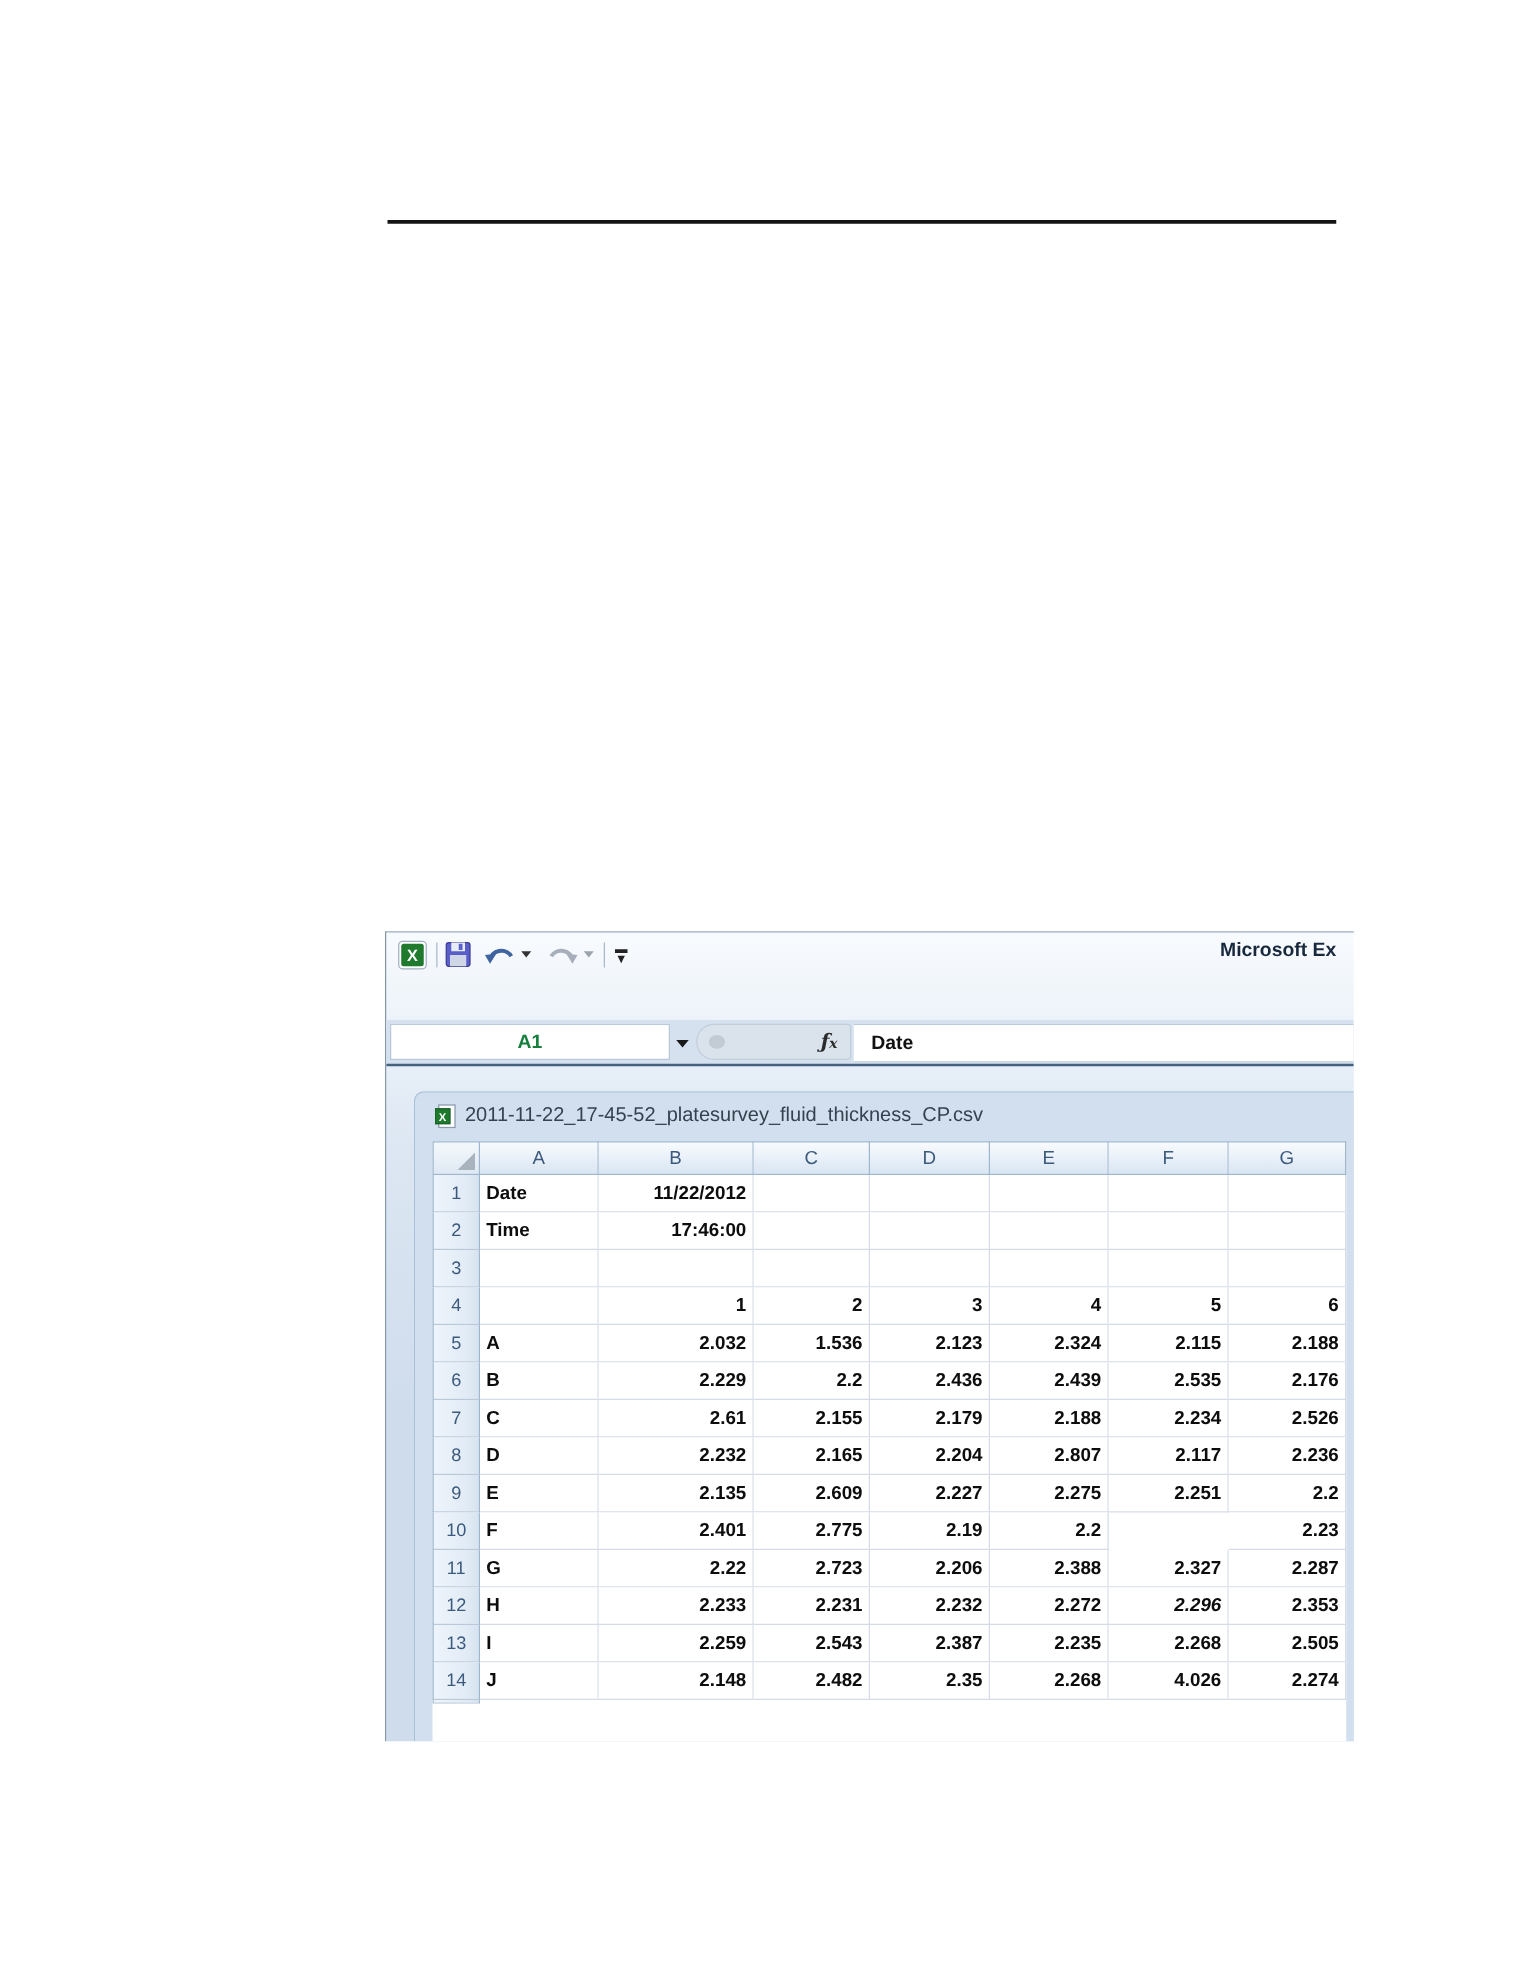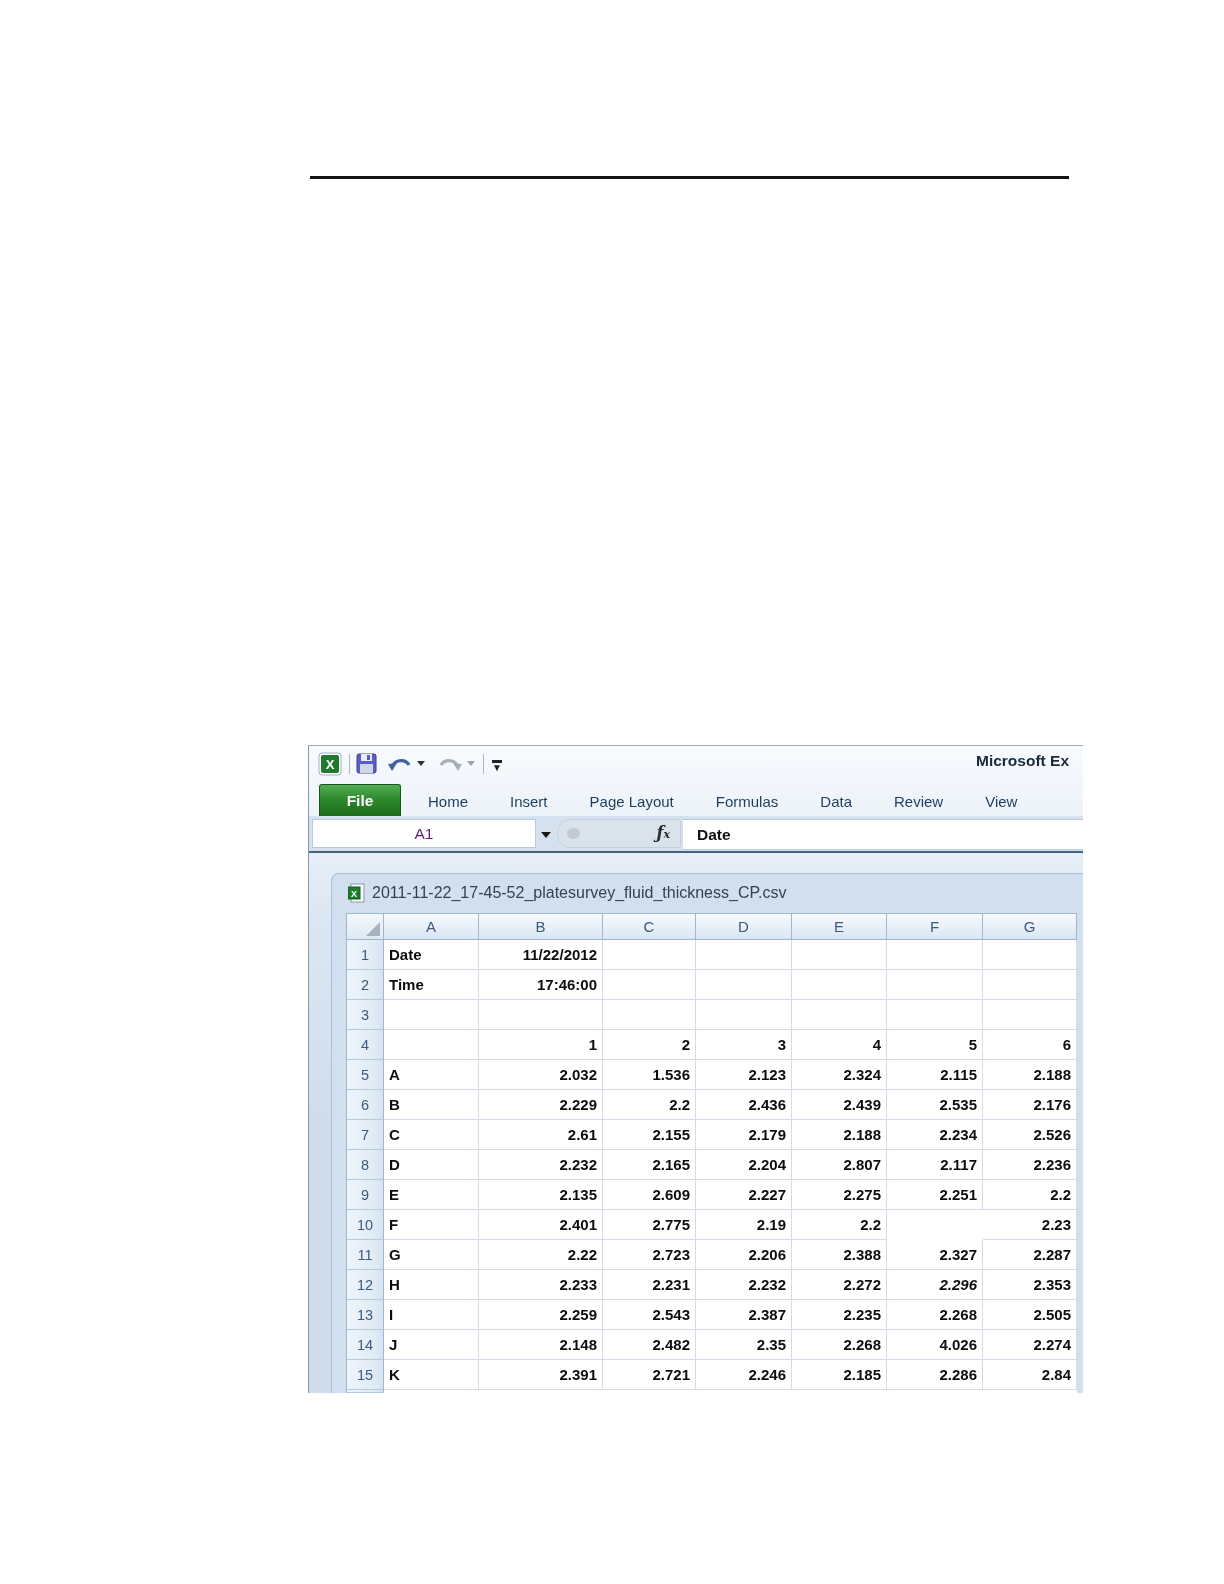--- a/index.html
+++ b/index.html
@@ -29,21 +29,21 @@
            border:1px solid #175417;border-bottom:none;color:#fff;font-size:15.5px;font-weight:700;
            display:flex;align-items:center;justify-content:center;box-sizing:border-box;}
   .rtab{height:30px;display:flex;align-items:center;padding:0 21px;font-size:15px;
         color:#1e3c5c;font-weight:500;white-space:nowrap;}
 
   
   .fbar{position:absolute;left:0;top:70px;width:100%;height:37px;background:#d6e1ef;}
   .fbar .navy{position:absolute;left:0;top:35px;width:100%;height:2px;background:#46627f;}
   .namebox{position:absolute;left:3px;top:3px;width:224px;height:29px;background:#fff;
            border:1px solid #bac9da;box-sizing:border-box;display:flex;align-items:center;
-           justify-content:center;font-size:15.5px;font-weight:400;color:#701a75;}
+           justify-content:center;font-size:15.5px;font-weight:700;color:#15803d;}
   .nb-caret{position:absolute;left:232px;top:16px;width:0;height:0;border-left:5px solid transparent;
             border-right:5px solid transparent;border-top:6px solid #1a1a1a;}
   .fxpill{position:absolute;left:248px;top:3px;width:124px;height:29px;background:#dae2ec;
           border:1px solid #c3cedb;border-radius:14px 3px 3px 14px;box-sizing:border-box;}
   .fxpill .dot{position:absolute;left:9px;top:8px;width:13px;height:11px;border-radius:50%;
                background:#c2cad4;}
   .fx{position:absolute;right:10px;top:3px;font-family:"DejaVu Serif",serif;font-style:italic;
       font-weight:700;font-size:16px;color:#2b2b2b;}
   .fx .sub{font-size:11px;}
   .ffield{position:absolute;left:374px;top:3px;right:0;height:29px;background:#fff;
@@ -109,30 +109,20 @@
       <svg class="qat-ico" style="left:128px;" width="26" height="24" viewBox="0 0 26 24">
         <path d="M21 16 a9 8 0 0 0 -17-3" stroke="#a7b0ba" stroke-width="3.2" fill="none"></path>
         <path d="M25 12 l-9 -1 5 8 z" fill="#a7b0ba"></path>
       </svg>
       <div class="caret dim" style="left:158px;top:15px;"></div>
       <div class="sep" style="left:174px;"></div>
       <div class="qat-custom" style="left:183px;">▬<br>▼</div>
       <div class="win-title">Microsoft Ex</div>
     </div>
 
-    <div class="tabs">
-      <div class="filetab">File</div>
-      <div class="rtab" style="margin-left:6px;">Home</div>
-      <div class="rtab">Insert</div>
-      <div class="rtab">Page Layout</div>
-      <div class="rtab">Formulas</div>
-      <div class="rtab">Data</div>
-      <div class="rtab">Review</div>
-      <div class="rtab">View</div>
-    </div>
 
     <div class="fbar">
       <div class="namebox">A1</div>
       <div class="nb-caret"></div>
       <div class="fxpill">
         <div class="dot"></div>
         <div class="fx"><span>ƒ</span><span class="sub">x</span></div>
       </div>
       <div class="ffield">Date</div>
       <div class="navy"></div>
@@ -297,30 +287,20 @@
             <div class="grow">
               <div class="rhdr" style="width: 38px;">14</div>
               <div class="cell l" style="width: 95px;">J</div>
               <div class="cell r" style="width: 124px;">2.148</div>
               <div class="cell r" style="width: 93px;">2.482</div>
               <div class="cell r" style="width: 96px;">2.35</div>
               <div class="cell r" style="width: 95px;">2.268</div>
               <div class="cell r" style="width: 96px;">4.026</div>
               <div class="cell r" style="width: 94px;">2.274</div>
             </div>
-            <div class="grow">
-              <div class="rhdr" style="width: 38px;">15</div>
-              <div class="cell l" style="width: 95px;">K</div>
-              <div class="cell r" style="width: 124px;">2.391</div>
-              <div class="cell r" style="width: 93px;">2.721</div>
-              <div class="cell r" style="width: 96px;">2.246</div>
-              <div class="cell r" style="width: 95px;">2.185</div>
-              <div class="cell r" style="width: 96px;">2.286</div>
-              <div class="cell r" style="width: 94px;">2.84</div>
-            </div>
           </div>
         <div class="grow" style="height:3px;overflow:hidden;">
           <div class="rhdr" style="width:38px;height:3px;"></div>
         </div>
       </div>
     </div>
 
   </div>
 </div>
 

